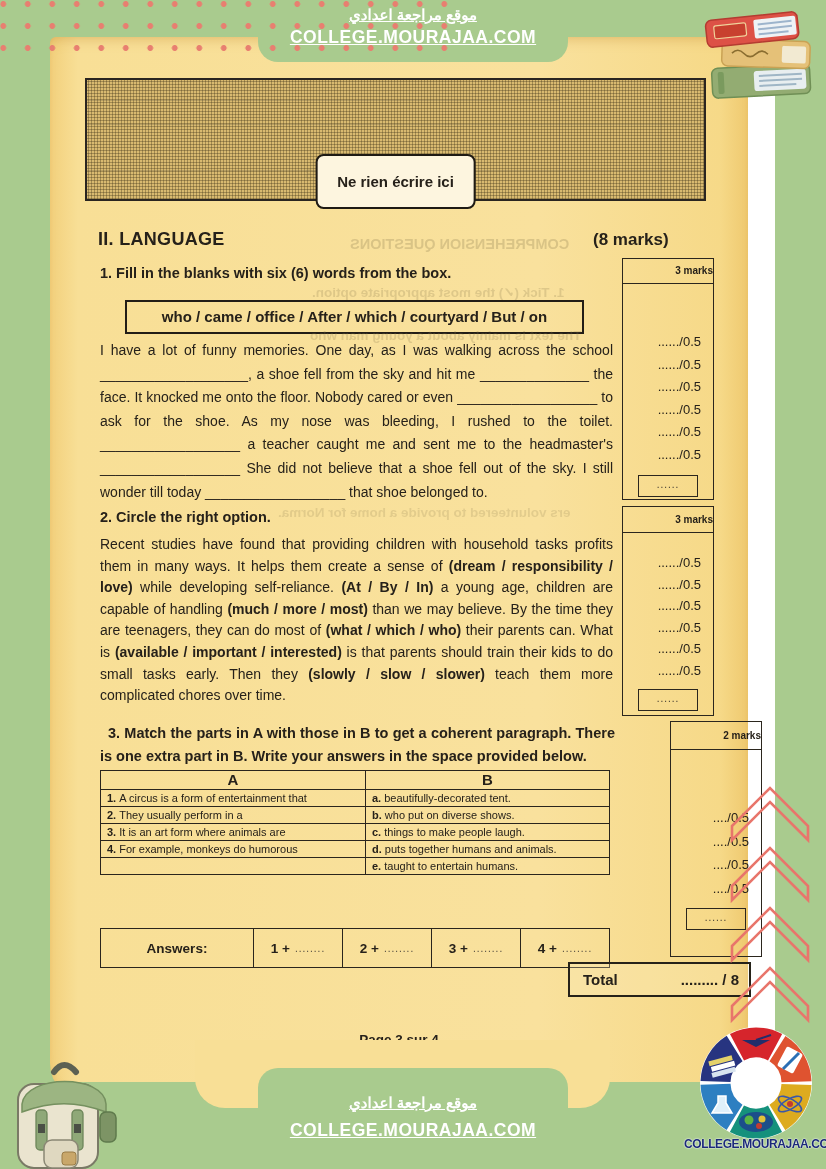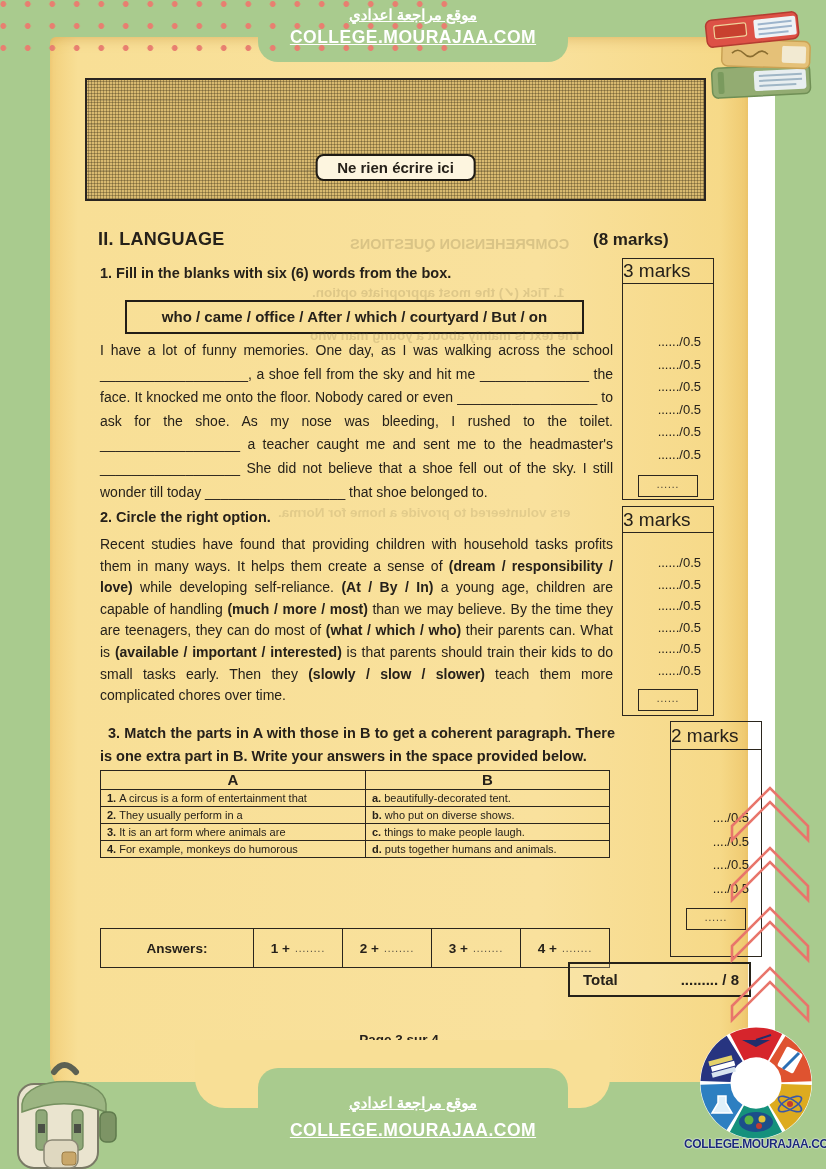--- a/index.html
+++ b/index.html
@@ -16,21 +16,21 @@
     background:#f8df96;border-radius:0 0 30px 30px;}
 
   
   .nowrite{position:absolute;left:35px;top:41px;width:617px;height:119px;
     border:2.5px solid #2a2520;background-color:#d9ba70;
     background-image:radial-gradient(rgba(40,30,10,.5) .8px, rgba(0,0,0,0) 1.3px);
     background-size:3px 3px;}
   .nw-line{position:absolute;background:#4a4438;opacity:.22;}
   .nw-pill{position:absolute;left:50%;top:74px;transform:translateX(-50%);
     background:#fdf5df;border:2px solid #1e1a14;border-radius:8px;
-    padding:3px 20px;font-weight:bold;font-size:15px;white-space:nowrap;z-index:2;}
+    padding:17px 20px;font-weight:bold;font-size:15px;white-space:nowrap;z-index:2;}
 
   
   .lang-title{position:absolute;left:48px;top:192px;font-size:18px;font-weight:bold;letter-spacing:.3px;}
   .lang-marks{position:absolute;left:543px;top:193px;font-size:17px;font-weight:bold;}
   .ex-title{position:absolute;font-weight:bold;font-size:14.5px;}
   .ex1-title{left:50px;top:228px;}
   .word-box{position:absolute;left:75px;top:263px;width:455px;height:30px;
     border:2px solid #221d16;font-weight:bold;font-size:15px;text-align:center;line-height:29px;}
   .para{position:absolute;left:50px;width:513px;text-align:justify;font-size:14px;}
   .ex1-para{top:302px;line-height:23.6px;}
@@ -54,21 +54,21 @@
   .answers .an{font-weight:bold;}
   .answers .adots{font-size:10px;color:#4c463c;margin-left:5px;letter-spacing:1px;}
 
   
   .total{position:absolute;left:506px;top:925px;width:156px;height:31px;border:2px solid #262219;
     display:flex;align-items:center;justify-content:space-between;padding:0 10px 0 13px;
     font-size:15px;font-weight:bold;background:rgba(252,240,200,.25);margin-left:12px;}
 
   
   .msec{position:absolute;left:572px;width:90px;border:1.3px solid #2b261e;}
-  .msec .mhead{border-bottom:1.3px solid #2b261e;text-align:left;font-weight:normal;font-size:19px;}
+  .msec .mhead{border-bottom:1.3px solid #2b261e;text-align:right;font-weight:bold;font-size:10px;}
   .ms1{top:221px;height:240px;}  .ms1 .mhead{line-height:24px;}  .ms1 .mgap{height:47px;}  .ms1 .mline{height:22.6px;line-height:22.6px;}
   .ms2{top:469px;height:208px;}  .ms2 .mhead{line-height:25px;}  .ms2 .mgap{height:19px;}  .ms2 .mline{height:21.5px;line-height:21.5px;}
   .ms3{top:684px;height:234px;margin-left:48px;}  .ms3 .mhead{line-height:27px;}  .ms3 .mgap{height:56px;}  .ms3 .mline{height:23.5px;line-height:23.5px;}
   .mline{text-align:right;padding-right:12px;font-size:13px;}
   .mbox{width:58px;height:20px;border:1.5px solid #2b261e;margin:8px auto 0 auto;
     text-align:center;font-size:10px;line-height:18px;color:#3e382e;letter-spacing:1px;}
 
   .pagenum{position:absolute;left:0;top:995px;width:100%;text-align:center;font-size:13.5px;font-weight:bold;}
 
   
@@ -148,20 +148,24 @@
             <td><span class="b">b. </span>who put on diverse shows.</td>
           </tr>
           <tr>
             <td class="ca"><span class="b">3. </span>It is an art form where animals are</td>
             <td><span class="b">c. </span>things to make people laugh.</td>
           </tr>
           <tr>
             <td class="ca"><span class="b">4. </span>For example, monkeys do humorous</td>
             <td><span class="b">d. </span>puts together humans and animals.</td>
           </tr>
+          <tr>
+            <td class="ca"></td>
+            <td><span class="b">e. </span>taught to entertain humans.</td>
+          </tr>
         </tbody>
     </table>
 
     <div class="answers" id="answersrow">
       <div class="cell">Answers:</div>
     <div class="cell acell">
           <span class="an">1 +</span>
           <span class="adots">........</span>
         </div>
         <div class="cell acell">

